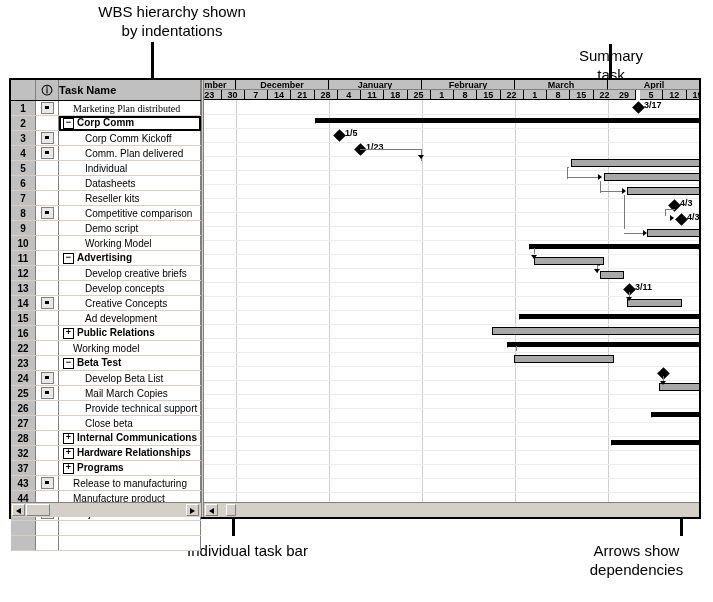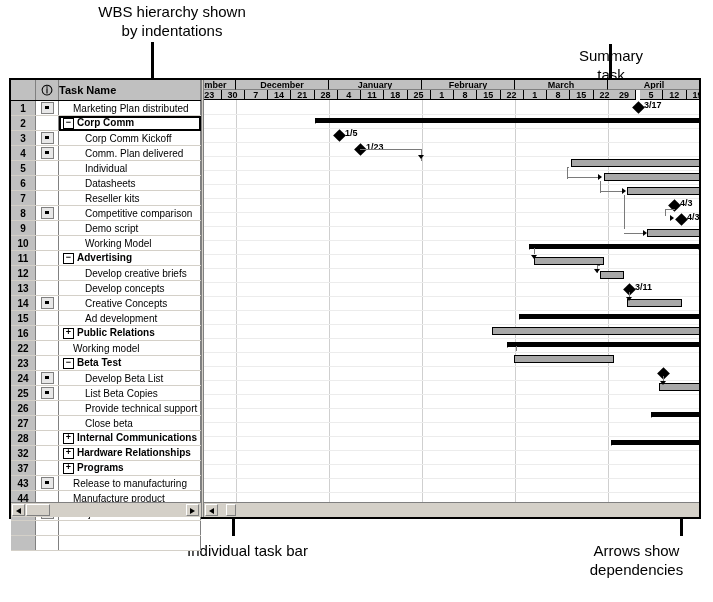--- a/index.html
+++ b/index.html
@@ -108,21 +108,21 @@
         <tr>
           <th class="idh"></th>
           <th class="infoh">ⓘ</th>
           <th class="nameh">Task Name</th>
         </tr>
       </thead>
       <tbody id="task-body">
           <tr>
             <td class="idc">1</td>
             <td class="infoc"><span class="noteicon"></span></td>
-            <td class="namec"><span class="ind1" style="display: inline-block;"><span>Marketing Plan distributed</span></span></td>
+            <td class="namec"><span class="ind1" style="display: inline-block; font-family: Liberation Serif, serif;"><span>Marketing Plan distributed</span></span></td>
           </tr>
           <tr>
             <td class="idc">2</td>
             <td class="infoc"></td>
             <td class="namec selcell"><span class="ind0 bold" style="display: inline-block;"><span class="pm">−</span><span>Corp Comm</span></span></td>
           </tr>
           <tr>
             <td class="idc">3</td>
             <td class="infoc"><span class="noteicon"></span></td>
             <td class="namec"><span class="ind2" style="display: inline-block;"><span>Corp Comm Kickoff</span></span></td>
@@ -203,21 +203,21 @@
             <td class="namec"><span class="ind0 bold" style="display: inline-block;"><span class="pm">−</span><span>Beta Test</span></span></td>
           </tr>
           <tr>
             <td class="idc">24</td>
             <td class="infoc"><span class="noteicon"></span></td>
             <td class="namec"><span class="ind2" style="display: inline-block;"><span>Develop Beta List</span></span></td>
           </tr>
           <tr>
             <td class="idc">25</td>
             <td class="infoc"><span class="noteicon"></span></td>
-            <td class="namec"><span class="ind2" style="display: inline-block;"><span>List Beta Copies</span></span></td>
+            <td class="namec"><span class="ind2" style="display: inline-block;"><span>Mail March Copies</span></span></td>
           </tr>
           <tr>
             <td class="idc">26</td>
             <td class="infoc"></td>
             <td class="namec"><span class="ind2" style="display: inline-block;"><span>Provide technical support</span></span></td>
           </tr>
           <tr>
             <td class="idc">27</td>
             <td class="infoc"></td>
             <td class="namec"><span class="ind2" style="display: inline-block;"><span>Close beta</span></span></td>

